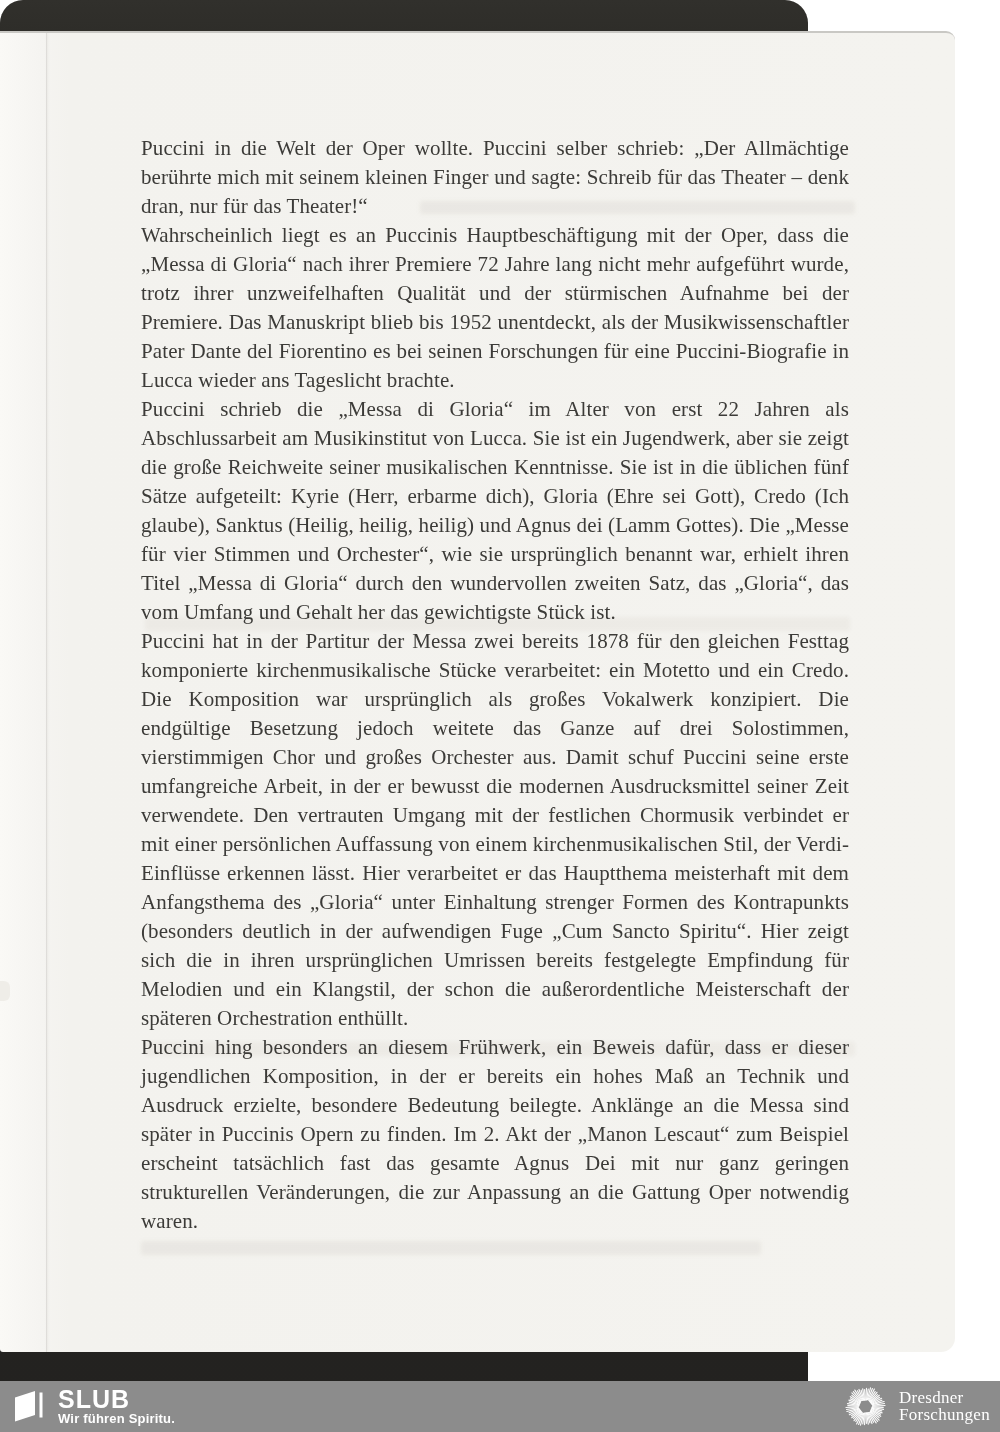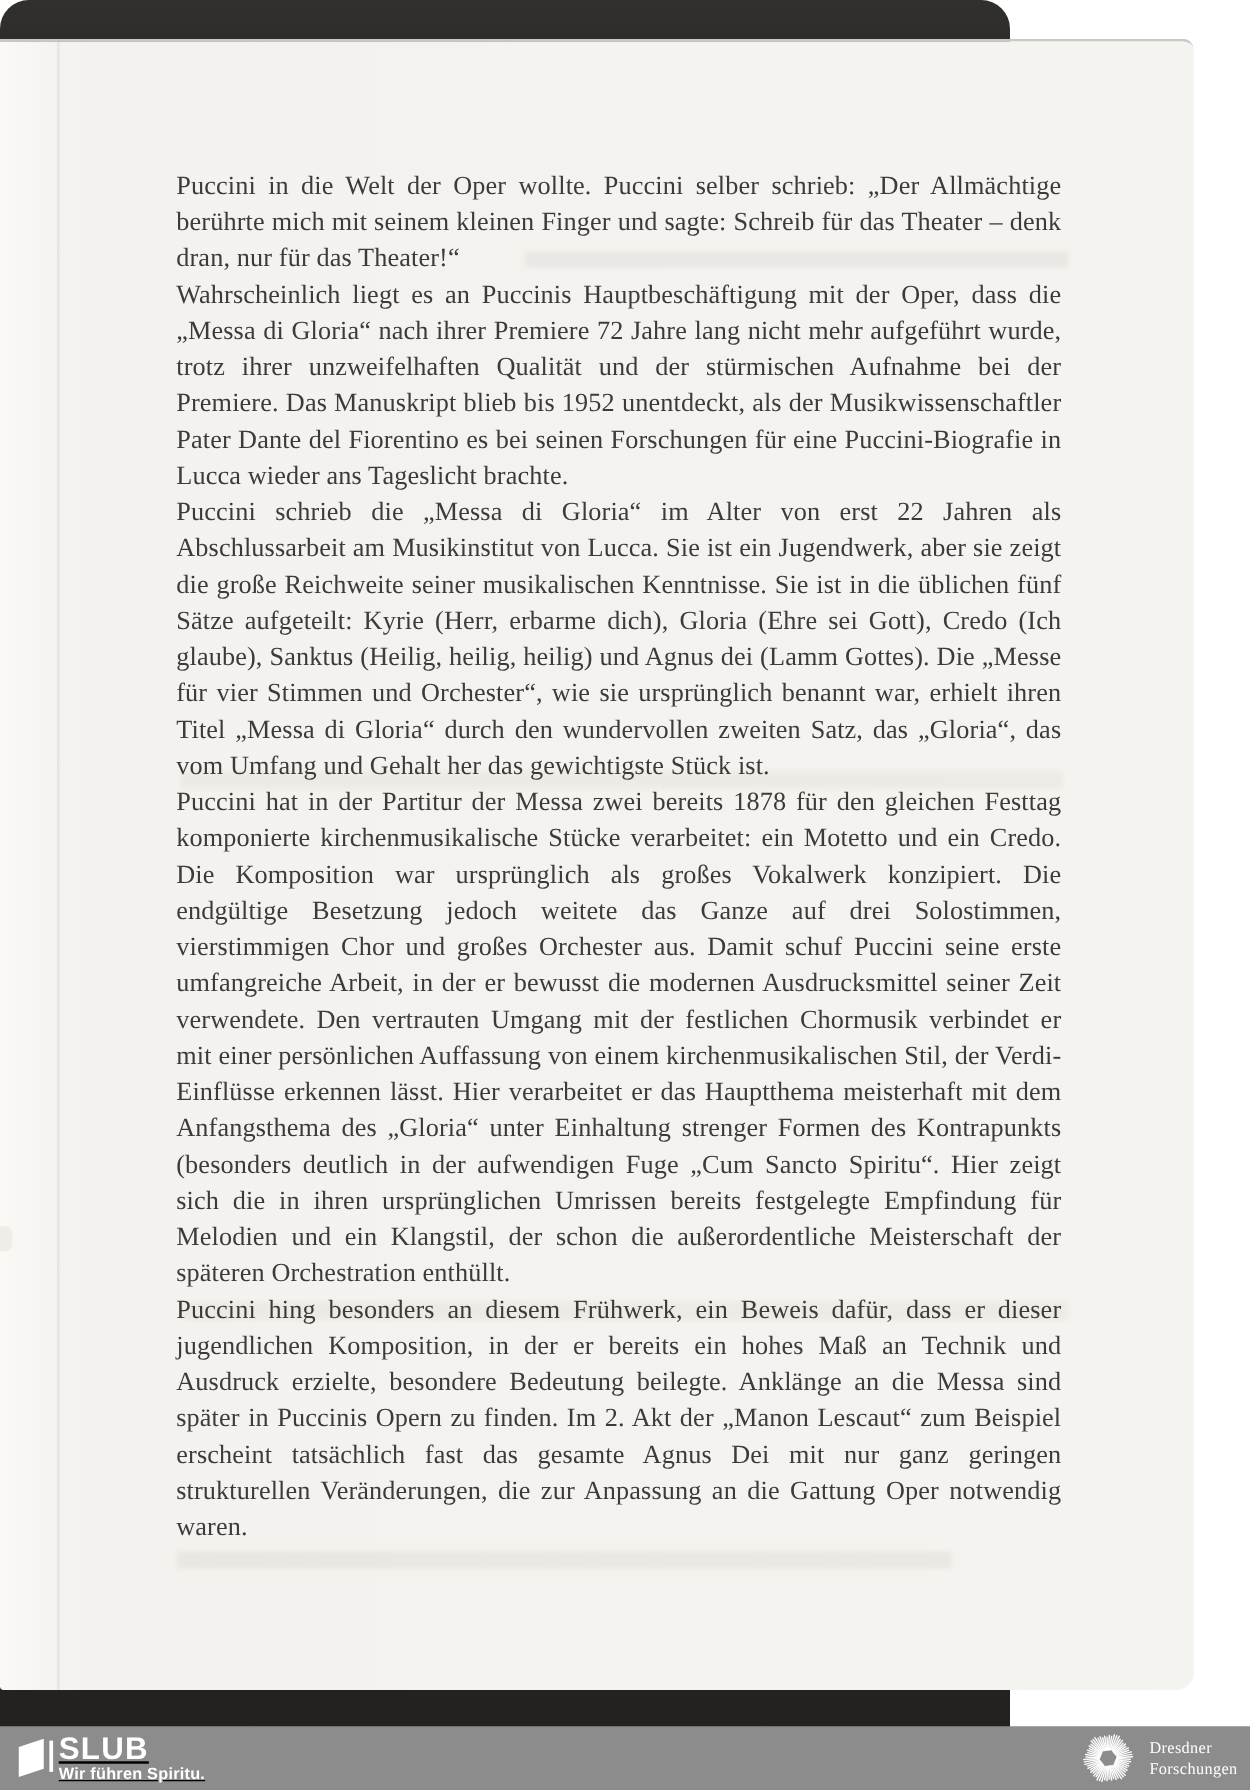--- a/index.html
+++ b/index.html
@@ -30,29 +30,29 @@
   .text-block{position:absolute;left:141px;top:101px;width:708px;
               font-size:21px;line-height:29px;color:#3c3b38;
               text-align:justify;letter-spacing:.1px;}
   .text-block p{margin:0;padding:0;hyphens:auto;-webkit-hyphens:auto;}
 
   
   .footer{position:absolute;left:0;top:1381px;width:1000px;height:51px;
           background:#8c8c8c;display:flex;justify-content:space-between;
           align-items:center;box-sizing:border-box;padding:0 10px 0 13px;
           font-family:"Liberation Sans","DejaVu Sans",sans-serif;}
-  .slub{display:flex;align-items:flex-start;padding-top:1px;text-decoration:underline;}
+  .slub{display:flex;gap:11px;align-items:flex-start;padding-top:1px;}
   .slub svg{display:block;margin-top:2px;}
   .slub-wordmark{color:#fff;font-weight:bold;font-size:25px;line-height:24px;
                  letter-spacing:1px;}
   .slub-tagline{color:#fff;font-weight:bold;font-size:13px;line-height:16px;
                 letter-spacing:.2px;}
   .phil{display:flex;gap:10px;align-items:center;}
   .phil-text{color:#fff;font-family:"Liberation Serif","DejaVu Serif",serif;
-             font-size:13px;line-height:16.5px;letter-spacing:.3px;}
+             font-size:17px;line-height:16.5px;letter-spacing:.3px;}
   #starburst line{stroke:#ffffff;stroke-width:1.15;stroke-linecap:round;opacity:.96;}
 </style>
 </head>
 <body>
 
 <div class="stage">
 
   <div class="page">
     <div class="fold-line"></div>
     <div class="notch"></div>

